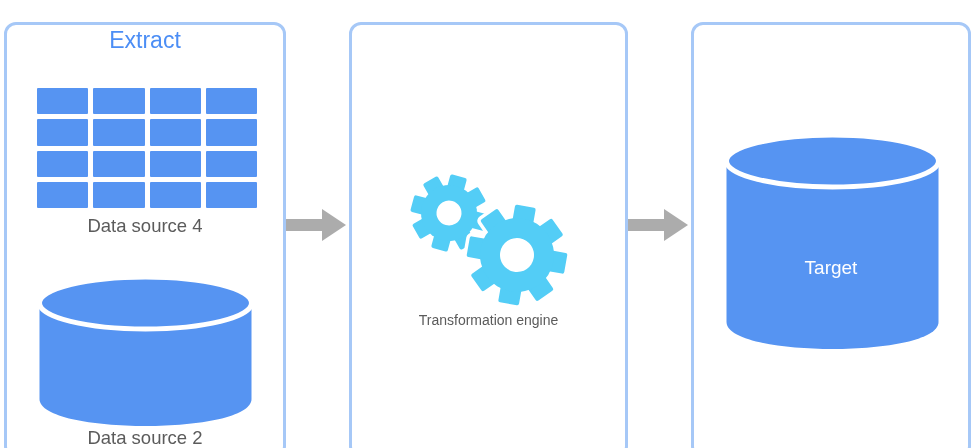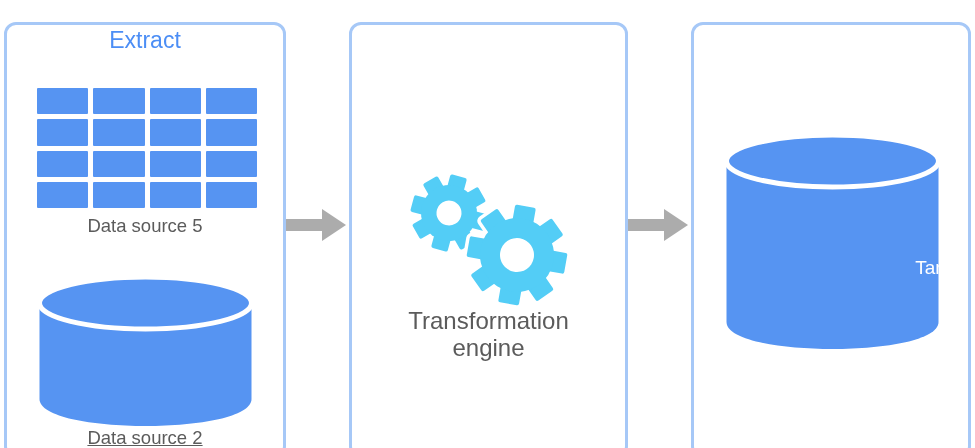--- a/index.html
+++ b/index.html
@@ -46,42 +46,42 @@
 
   .shape-label {
     position: absolute;
     left: 0; right: 0;
     text-align: center;
     font-size: 18.5px;
     color: var(--label-gray, #5b5b5b);
     line-height: 22px;
   }
   .label-ds1 { top: 190px; }
-  .label-ds2 { top: 402px; text-decoration: underline; }
+  .label-ds2 { top: 402px; }
 
   .cyl-small { position: absolute; left: 31px; top: 249px; }
   .cyl-large { position: absolute; left: 31px; top: 107px; }
 
   .target-label {
     position: absolute;
     top: 232px; left: 0; right: 0;
-    text-align: right;
+    text-align: center;
     font-size: 19px;
     color: var(--target-text, #ffffff);
   }
 
   .gears-icon { position: absolute; left: 38px; top: 131px; }
 
   .engine-label {
     position: absolute;
     top: 282px; left: 0; right: 0;
     margin: 0 auto;
     width: 180px;
     text-align: center;
-    font-size: 24px;
+    font-size: 14px;
     line-height: 27px;
     color: var(--label-gray, #5b5b5b);
   }
 
   .arrow { position: absolute; top: 205px; }
   .arrow-1 { left: 286px; }
   .arrow-2 { left: 628px; }
 
   .fill-blue   { fill: var(--shape-blue, #5694f2); }
   .fill-cyan   { fill: var(--gear-cyan, #53cdf6); }
@@ -110,21 +110,21 @@
       <div class="cell"></div>
         <div class="cell"></div>
         <div class="cell"></div>
         <div class="cell"></div>
       <div class="cell"></div>
         <div class="cell"></div>
         <div class="cell"></div>
         <div class="cell"></div>
     </div>
 
-    <div class="shape-label label-ds1">Data source 5</div>
+    <div class="shape-label label-ds1">Data source 4</div>
 
     <svg class="cyl-small" width="215" height="155" viewBox="0 0 215 155">
       <path class="fill-blue" d="M1.5,29 L1.5,125 C1.5,161 213.5,161 213.5,125 L213.5,29 Z"></path>
       <ellipse class="cyl-top" cx="107.5" cy="29" rx="106" ry="26"></ellipse>
     </svg>
 
     <div class="shape-label label-ds2">Data source 2</div>
   </section>
 
   <svg class="arrow arrow-1" width="62" height="40" viewBox="0 0 62 40">

